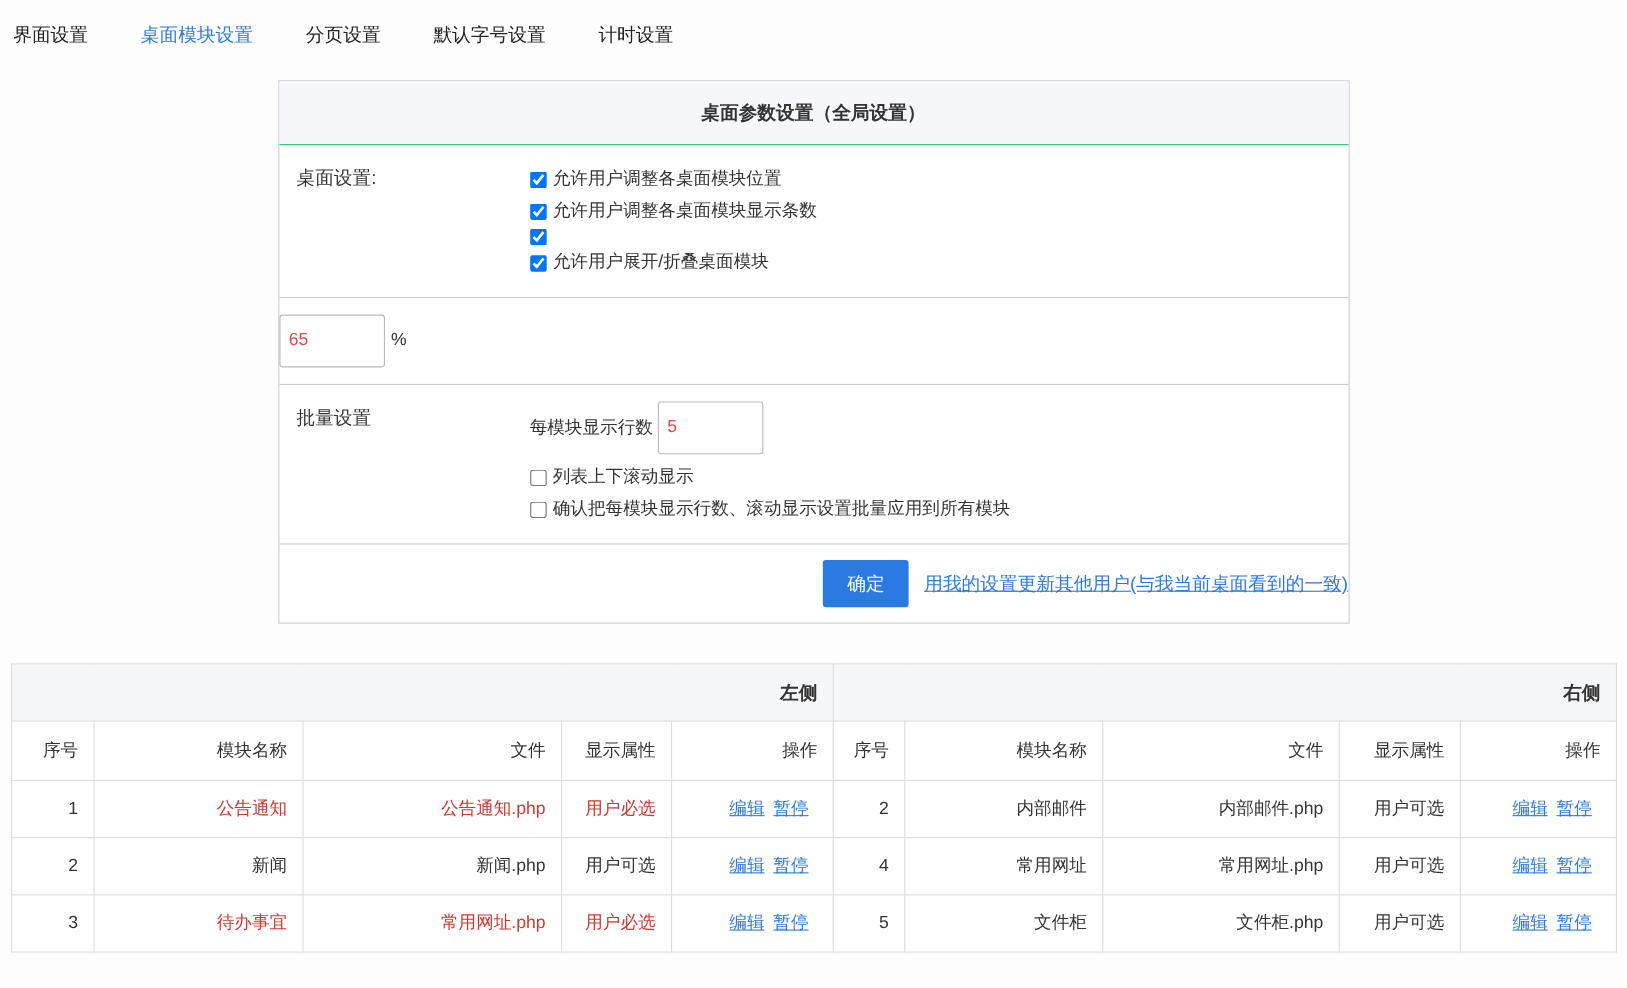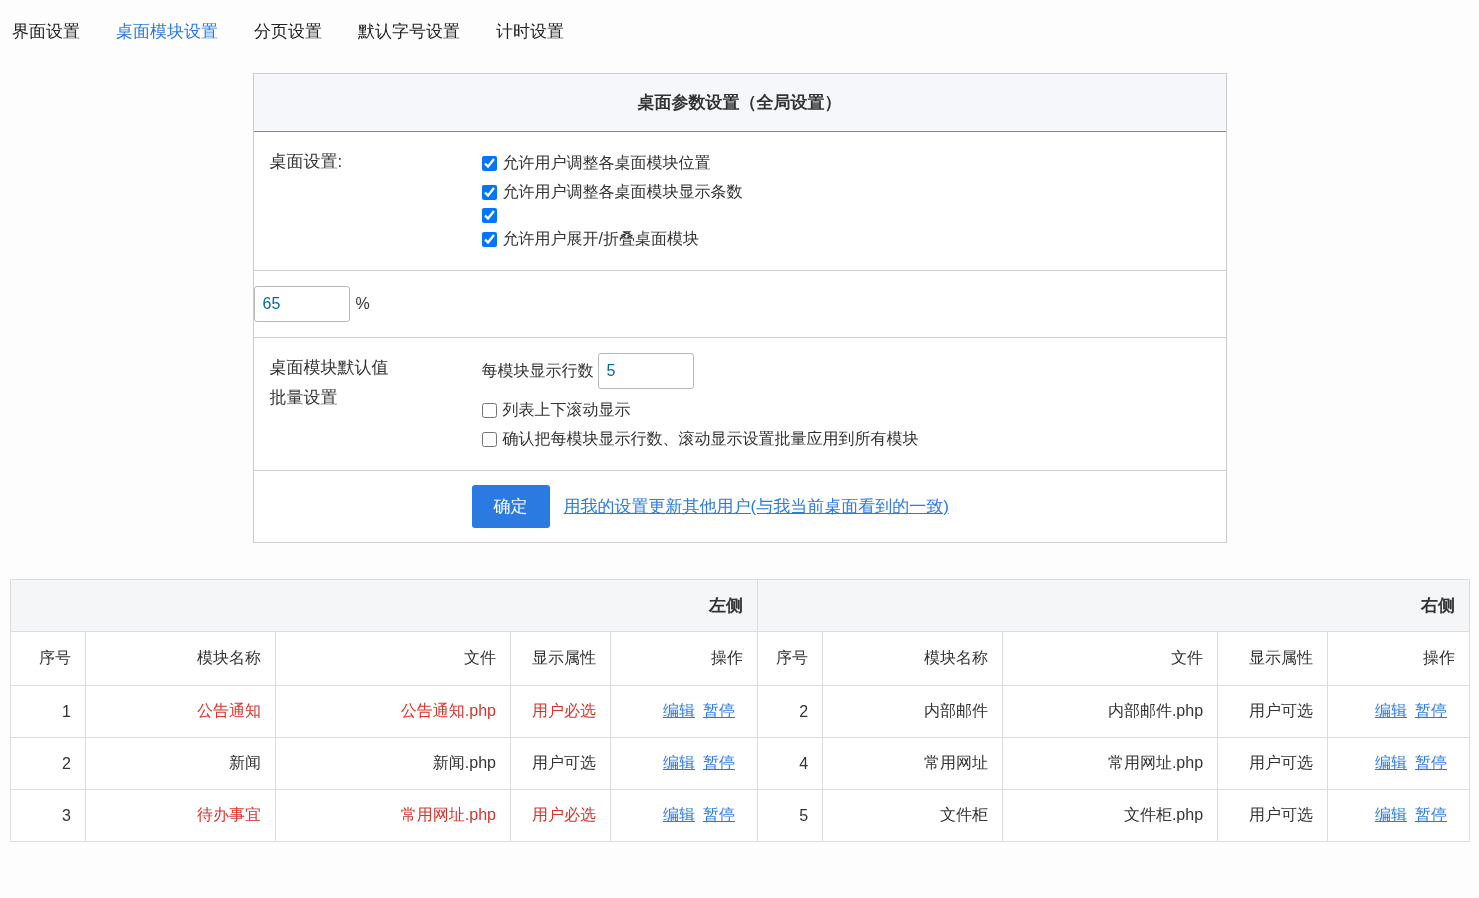--- a/index.html
+++ b/index.html
@@ -9,21 +9,21 @@
     color:#333;
     font-size:16px;
     width:1479px;
     min-height:898px;
   }
 
   
   .topnav {
     display:flex;
     align-items:flex-end;
-    gap:36px;
+    gap:48px;
     padding:20px 12px 16px 12px;
   }
   .topnav .tab {
     font-size:17px;
     color:#222;
     cursor:pointer;
     white-space:nowrap;
   }
   .topnav .tab.active { color:#2a7ae2; }
 
@@ -39,20 +39,21 @@
     border-bottom:1px solid #22c55e;
     text-align:center;
     font-weight:bold;
     font-size:17px;
     padding:17px 0;
   }
   .panel-row {
     display:flex;
     border-bottom:1px solid #ccc;
     padding:15px 0;
+    justify-content:flex-end;
   }
   .panel-row.last { border-bottom:none; }
   .panel-label {
     width:228px;
     flex:0 0 228px;
     padding-left:16px;
     font-size:17px;
     line-height:30px;
   }
   .panel-content { flex:1; padding-right:16px; }
@@ -67,27 +68,27 @@
   }
   .chk-line input[type="checkbox"] {
     width:15px; height:15px;
     margin-right:6px;
     flex:0 0 15px;
   }
 
   .inline-center { display:flex; align-items:center; }
   .txt {
     width:96px;
-    height:36px;
+    height:48px;
     border:1px solid #b9b9b9;
     border-radius:3px;
     font-size:16px;
     padding:0 8px;
     font-family:inherit;
-    color:#0369a1;
+    color:#ef4444;
   }
   .unit { margin-left:6px; font-size:16px; }
   .rows-line { display:flex; align-items:center; margin-bottom:8px; }
   .rows-line .lbl { font-size:16px; margin-right:4px; }
 
   .panel-actions {
     display:flex;
     align-items:center;
     gap:14px;
     padding:14px 0 14px 218px;
@@ -179,21 +180,20 @@
 
   <div class="panel-row">
     <div class="panel-content inline-center">
       <input class="txt" type="text" value="65" style="">
       <span class="unit">%</span>
     </div>
   </div>
 
   <div class="panel-row">
     <div class="panel-label">
-      <div>桌面模块默认值</div>
       <div>批量设置</div>
     </div>
     <div class="panel-content">
       <div class="rows-line">
         <span class="lbl">每模块显示行数</span>
         <input class="txt" type="text" value="5" style="">
       </div>
       <label class="chk-line">
         <input type="checkbox" style="">
         <span>列表上下滚动显示</span>

